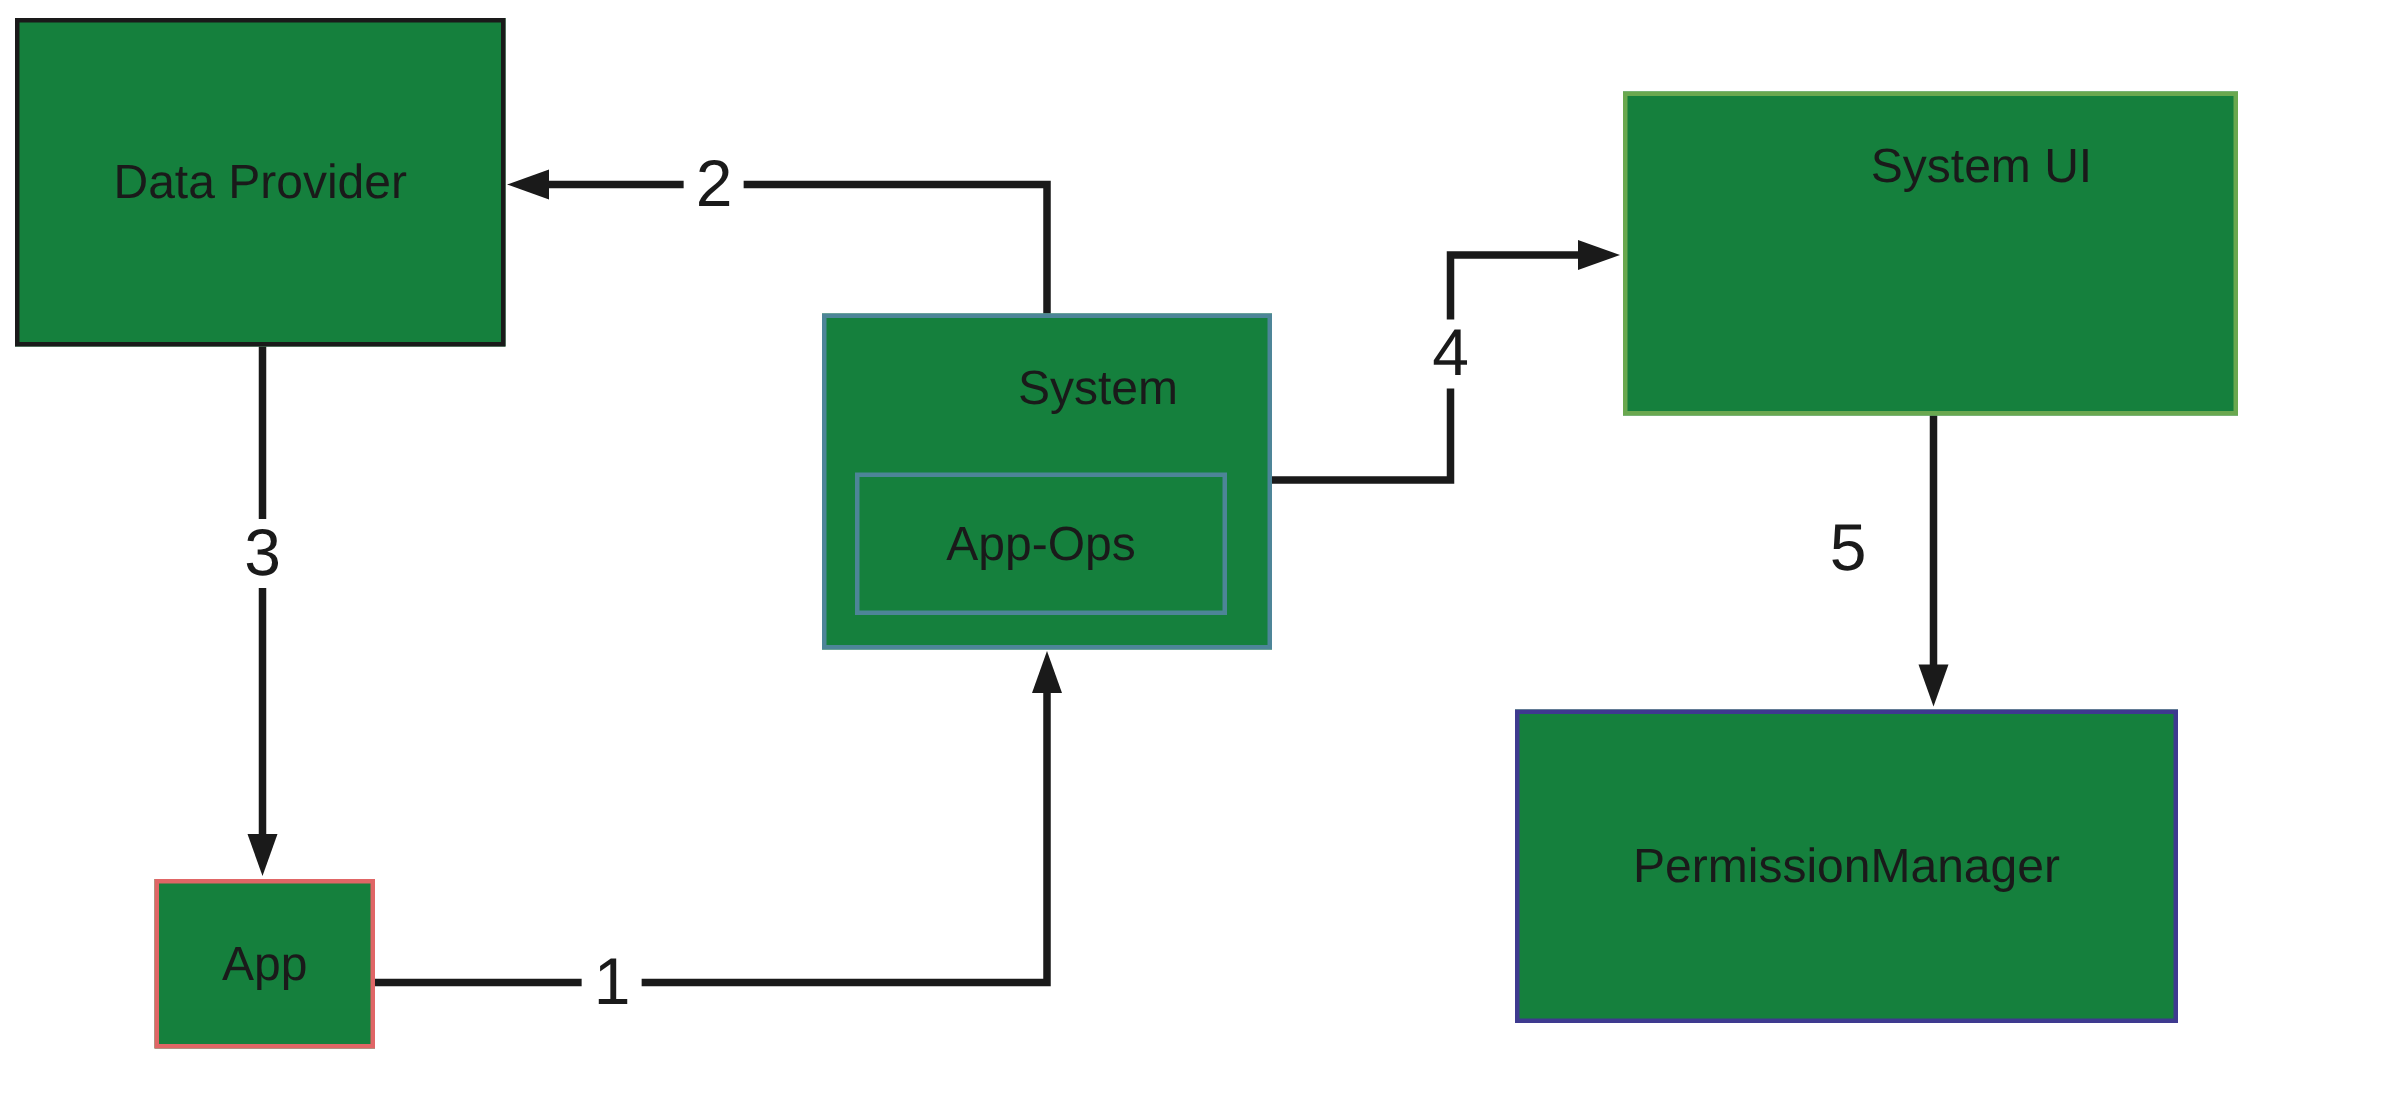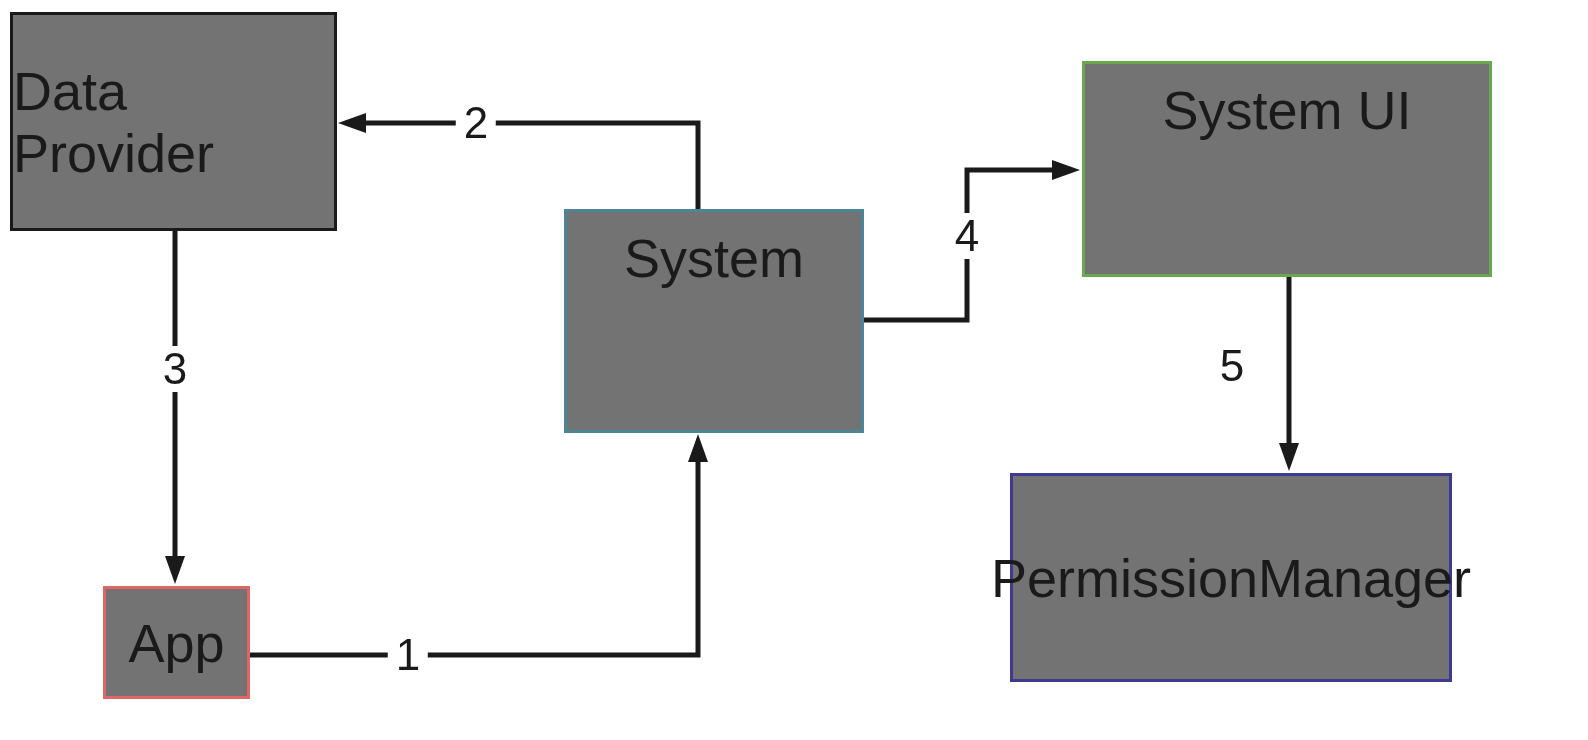--- a/index.html
+++ b/index.html
@@ -28,36 +28,37 @@
     stroke-width: 5;
   }
   #edges-svg polygon {
     fill: #1a1a1a;
     stroke: none;
   }
   .node {
     position: absolute;
     box-sizing: border-box;
     border: 3px solid #1a1a1a;
-    background: #737373;
+    background: #15803d;
     color: #1a1a1a;
-    font-size: 54px;
+    font-size: 32px;
   }
   .node.center {
     display: flex;
     align-items: center;
     justify-content: center;
   }
   .node-title {
     position: absolute;
     left: 0;
     top: 22px;
     width: 100%;
     text-align: center;
     line-height: 48px;
+    padding-left: 34px;
   }
   .edge-label {
     position: absolute;
     transform: translate(-50%, -50%);
     background: #ffffff;
     color: #1a1a1a;
     font-size: 44px;
     line-height: 46px;
     padding: 0 8px;
     text-align: center;
@@ -87,22 +88,25 @@
   </svg>
 
   <div class="node center" style="left: 10px; top: 12px; width: 327px; height: 219px; border-color: rgb(26, 26, 26);">
     <span>Data Provider</span>
   </div>
 
   <div class="node center" style="left: 103px; top: 586px; width: 147px; height: 113px; border-color: rgb(224, 102, 102);">
     <span>App</span>
   </div>
 
-  <div class="node" style="left: 564px; top: 209px; width: 300px; height: 224px; border-color: rgb(77, 133, 152);">
+  <div class="node" style="left: 548px; top: 209px; width: 300px; height: 224px; border-color: rgb(77, 133, 152);">
     <div class="node-title">System</div>
+    <div class="node center" style="left: 19px; top: 103px; width: 248px; height: 95px; border-color: rgb(77, 133, 152);">
+      <span>App-Ops</span>
+    </div>
   </div>
 
   <div class="node" style="left: 1082px; top: 61px; width: 410px; height: 216px; border-color: rgb(106, 168, 79);">
     <div class="node-title">System UI</div>
   </div>
 
   <div class="node center" style="left: 1010px; top: 473px; width: 442px; height: 209px; border-color: rgb(62, 58, 143); text-align: center;">
     <span>PermissionManager</span>
   </div>
 

